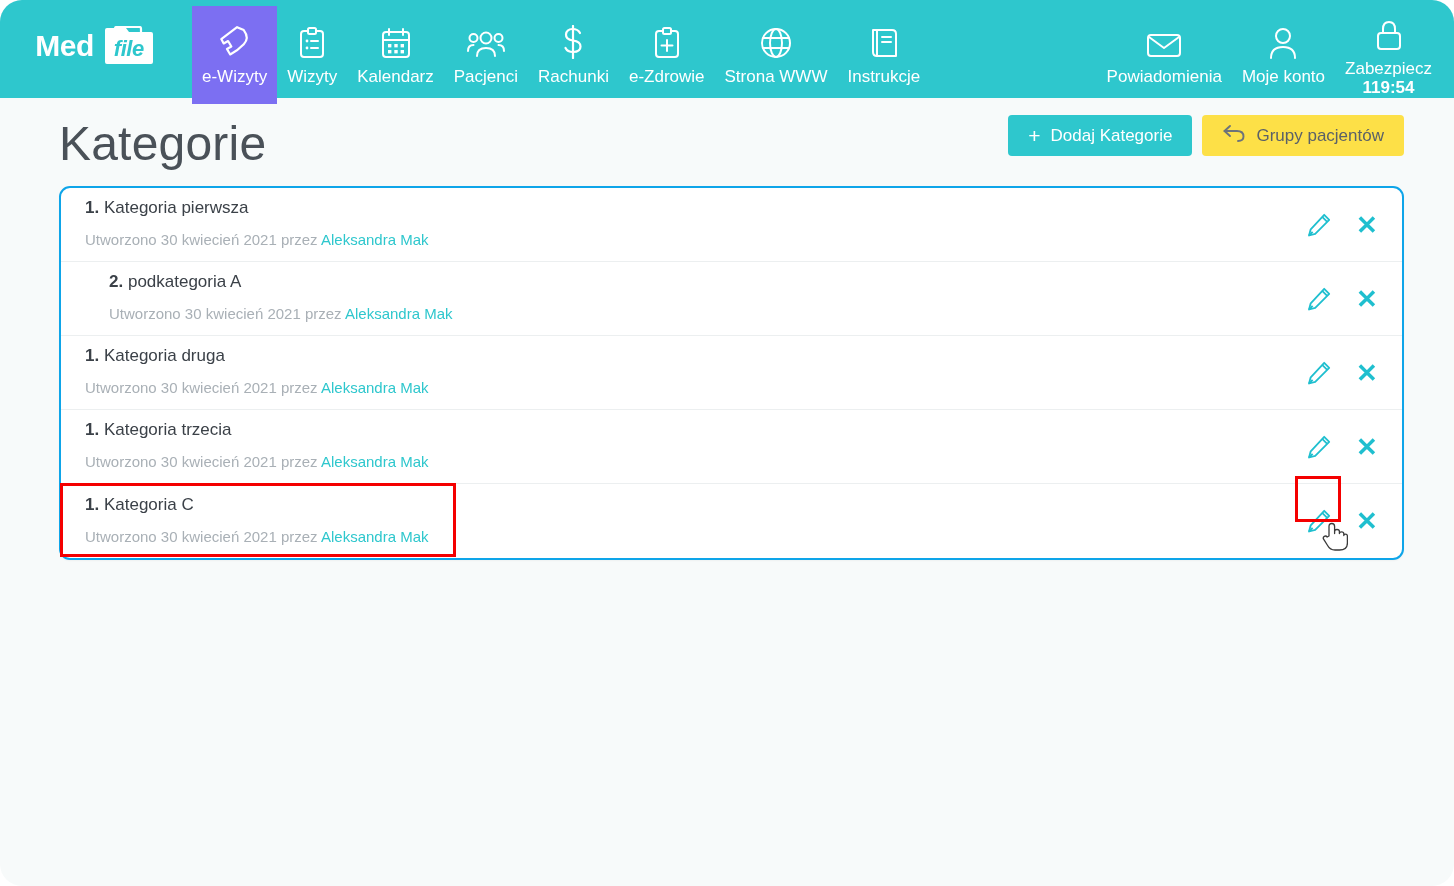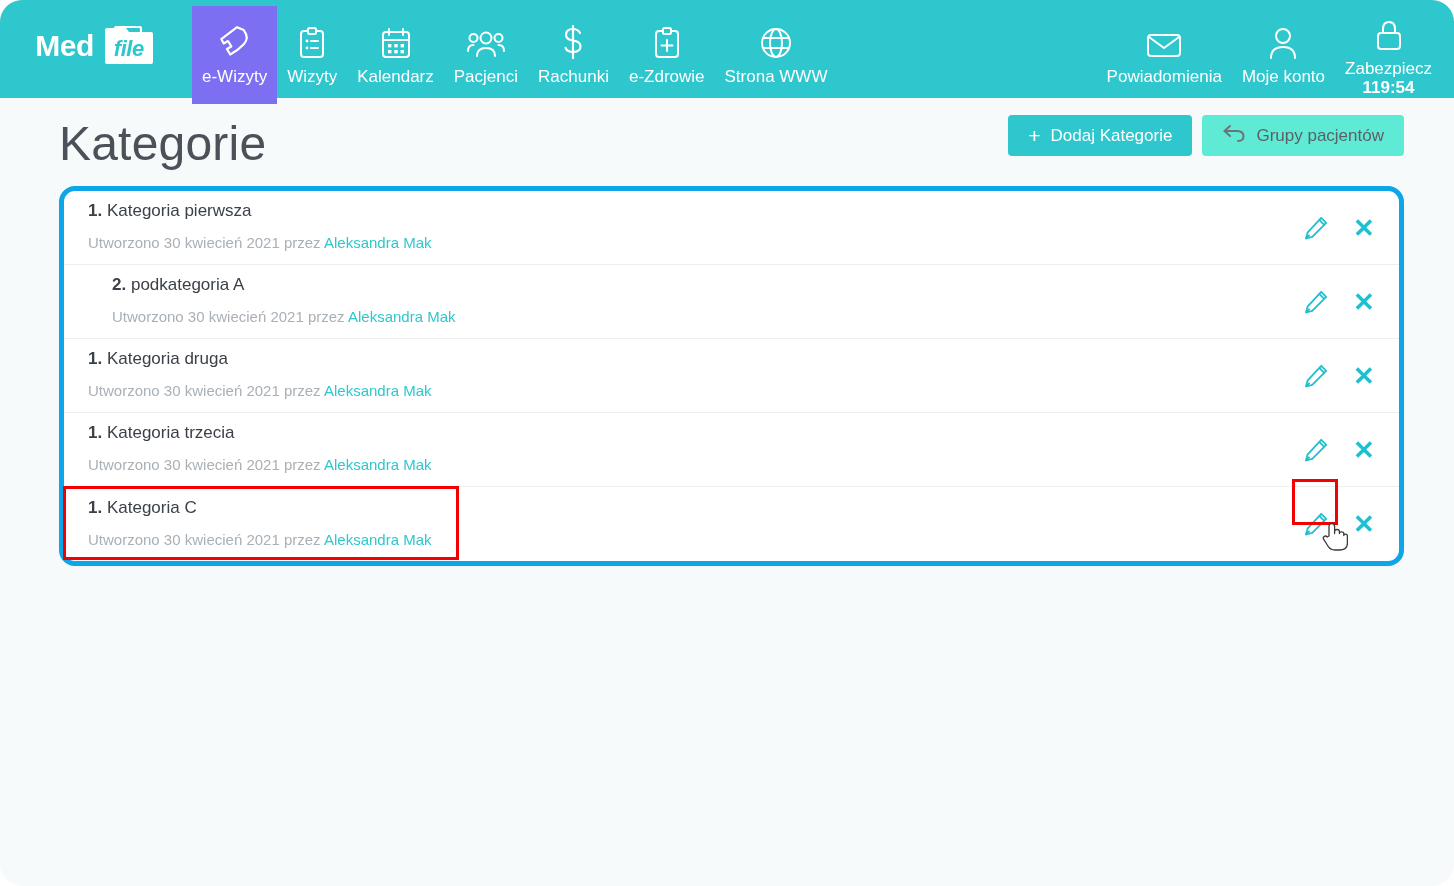--- a/index.html
+++ b/index.html
@@ -131,32 +131,32 @@
     gap: 10px;
     padding: 0 20px;
     border: none;
     border-radius: 4px;
     font-size: 17px;
     font-family: "Liberation Sans", sans-serif;
     cursor: pointer;
     white-space: nowrap;
   }
   .btn-primary { background: #2ec7cd; color: #ffffff; }
-  .btn-secondary { background: #5eead4; color: #5b6168; }
+  .btn-secondary { background: #fde047; color: #5b6168; }
   .btn .plus { font-size: 21px; line-height: 1; font-weight: 400; }
 
   
   #list-card {
     position: absolute;
     left: 59px;
     top: 186px;
     width: 1345px;
     background: #ffffff;
-    border: 5px solid #0ea5e9;
-    border-radius: 16px;
+    border: 2px solid #0ea5e9;
+    border-radius: 11px;
     box-shadow: 0 1px 2px rgba(0,0,0,0.04);
   }
   .row {
     position: relative;
     height: 74px;
     display: flex;
     align-items: center;
     border-bottom: 1px solid #eceff0;
   }
   .row:last-child { border-bottom: none; }
@@ -333,20 +333,31 @@
         <svg width="32" height="32" viewBox="0 0 32 32" fill="none" stroke="#ffffff" stroke-width="2">
           <circle cx="16" cy="16" r="14"></circle>
           <ellipse cx="16" cy="16" rx="6" ry="14"></ellipse>
           <line x1="2.5" y1="11" x2="29.5" y2="11"></line>
           <line x1="2.5" y1="21" x2="29.5" y2="21"></line>
         </svg>
       </span>
       <span class="nav-label">Strona WWW</span>
     </div>
 
+    <div class="nav-item">
+      <span class="nav-icon">
+        <svg width="32" height="32" viewBox="0 0 32 32" fill="none" stroke="#ffffff" stroke-width="2" stroke-linecap="round" stroke-linejoin="round">
+          <path d="M5 3 L24 3 Q28 3 28 7 L28 29 L9 29 Q5 29 5 25 Z"></path>
+          <line x1="9" y1="3" x2="9" y2="29"></line>
+          <line x1="14" y1="10" x2="23" y2="10"></line>
+          <line x1="14" y1="15" x2="23" y2="15"></line>
+        </svg>
+      </span>
+      <span class="nav-label">Instrukcje</span>
+    </div>
 
     <div class="nav-spacer"></div>
 
     <div class="nav-right">
 
       <div class="nav-item">
         <span class="nav-icon">
           <svg width="36" height="28" viewBox="0 0 36 28" fill="none" stroke="#ffffff" stroke-width="2" stroke-linecap="round" stroke-linejoin="round">
             <rect x="2" y="4" width="32" height="21" rx="3"></rect>
             <path d="M3 6 L18 17 L33 6"></path>

